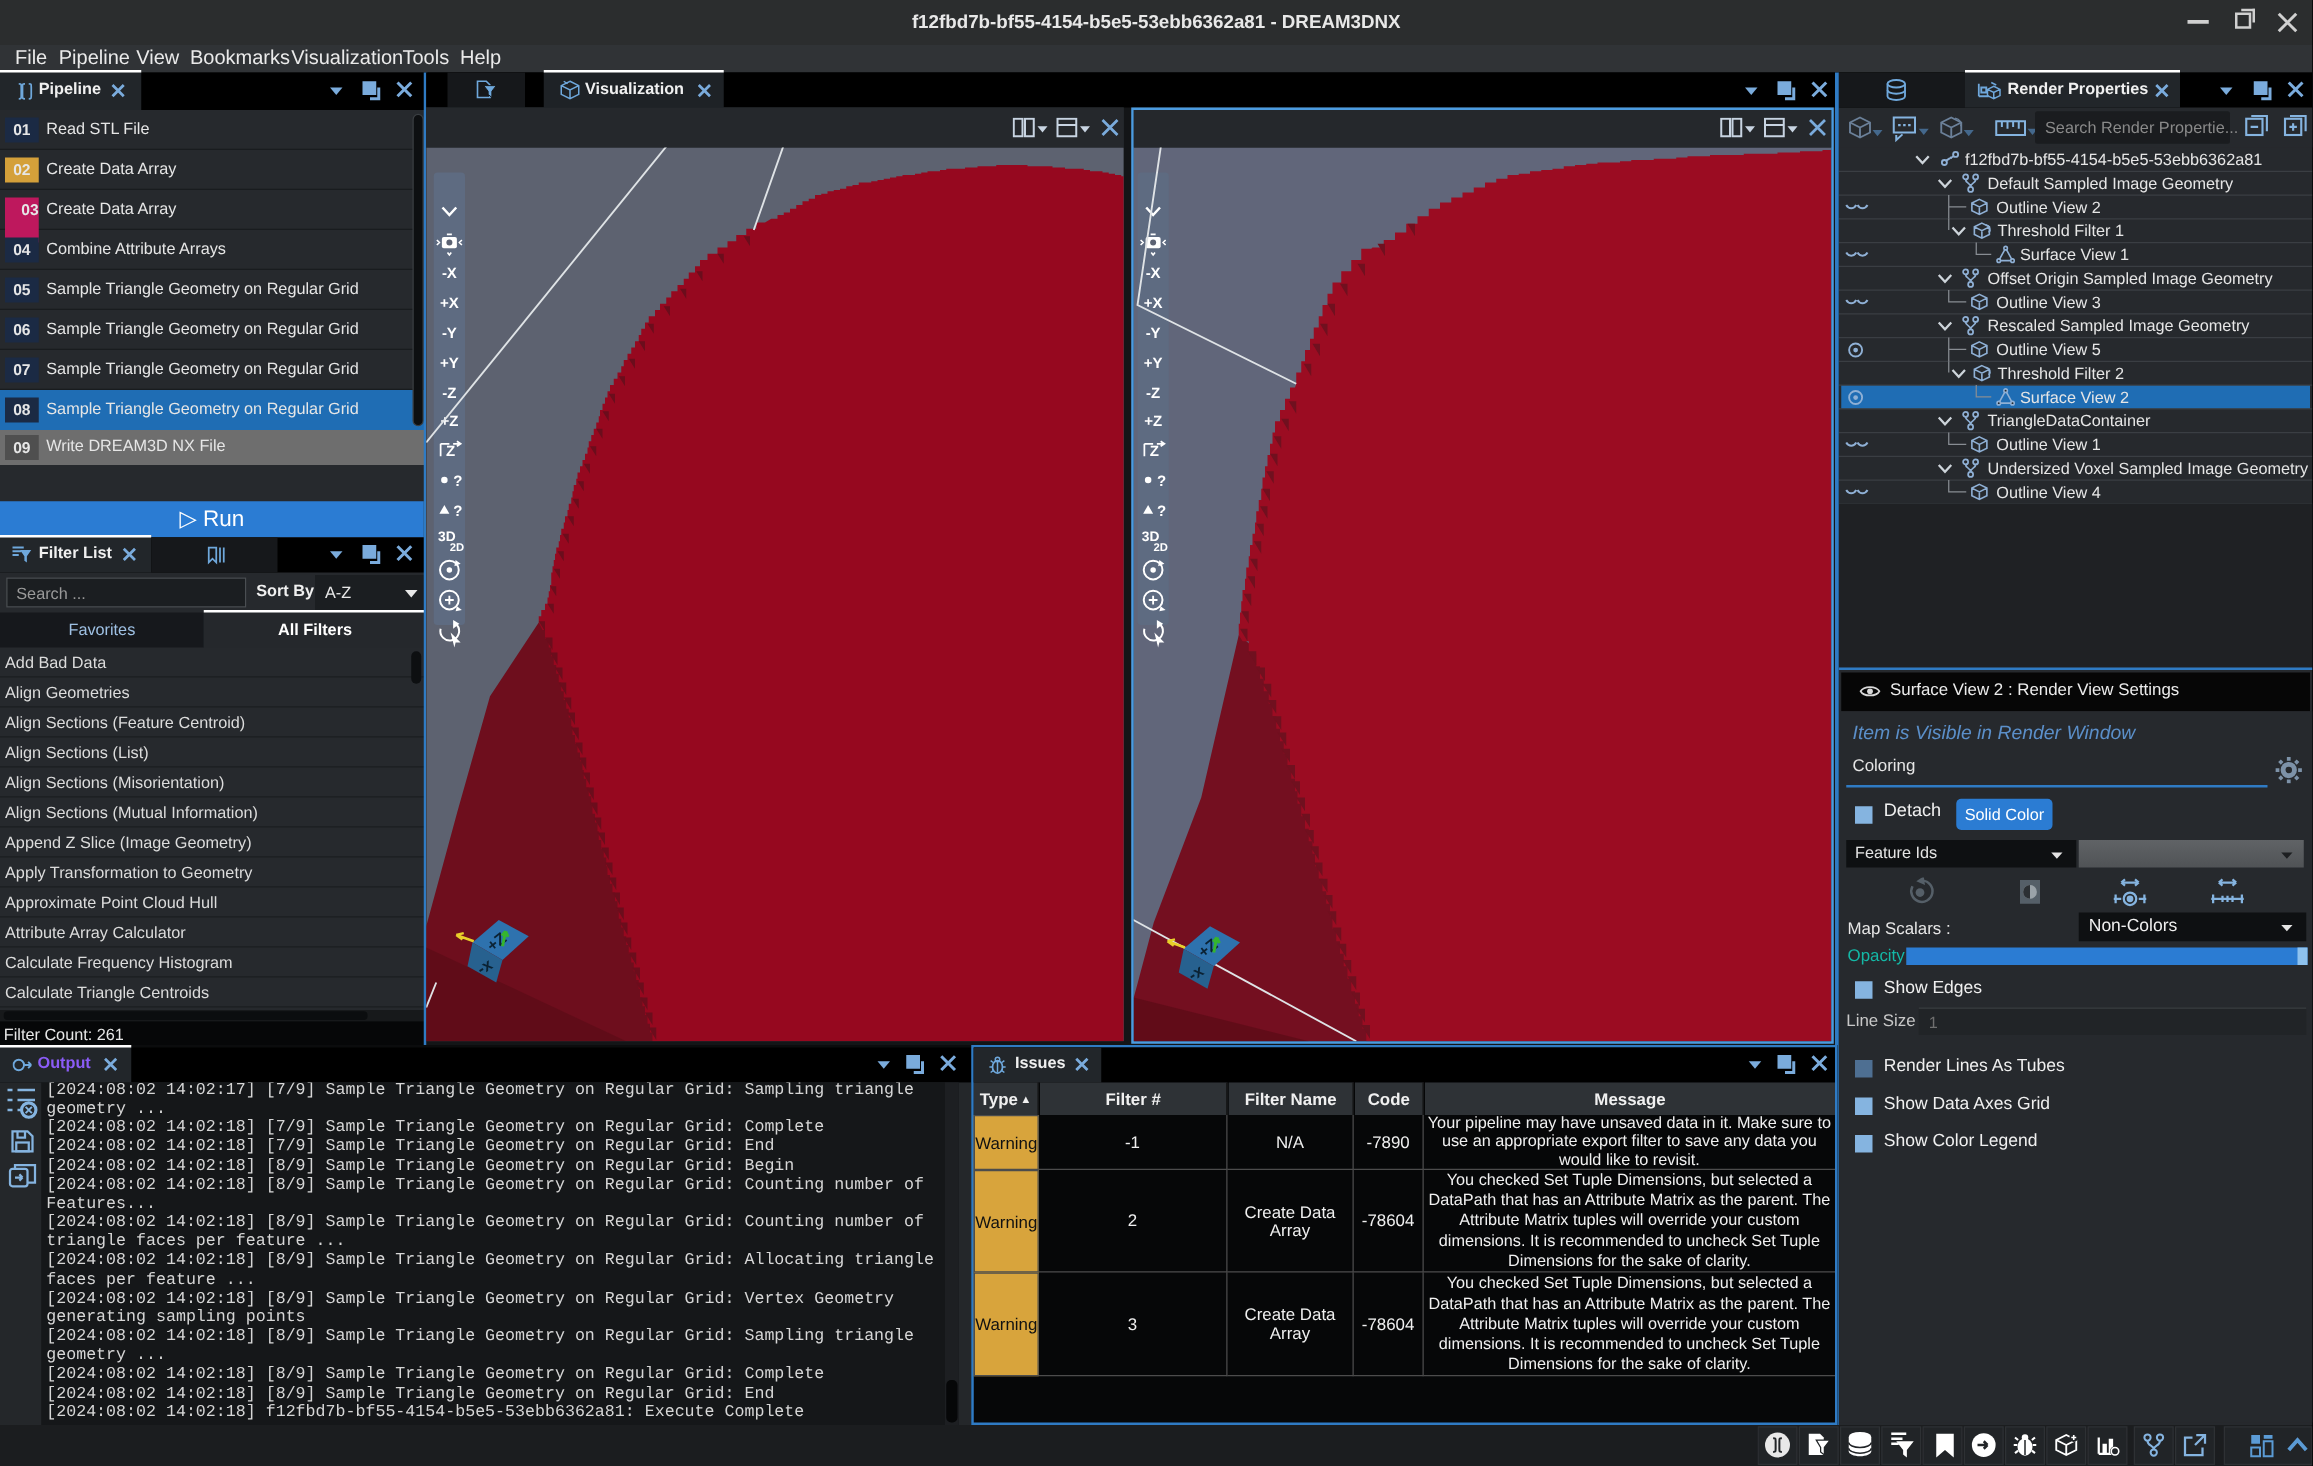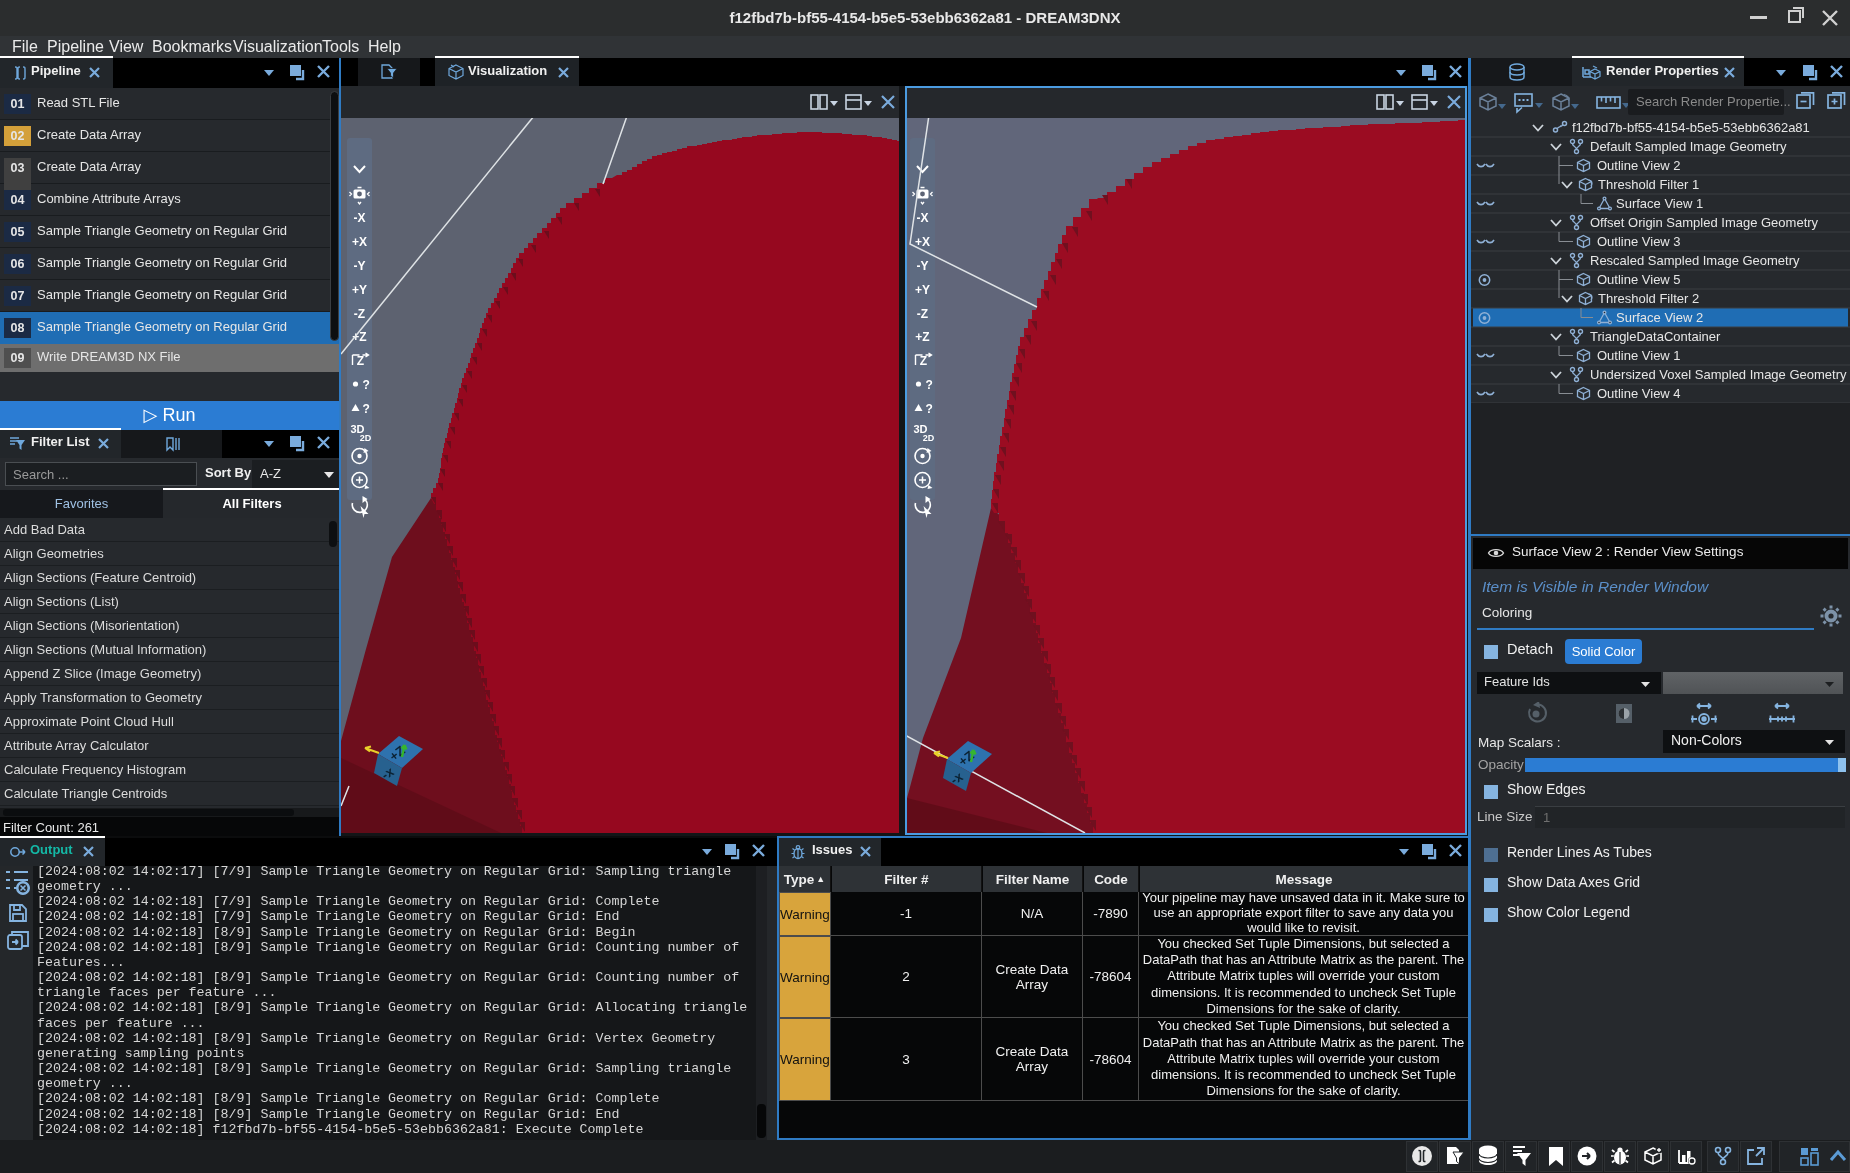--- a/index.html
+++ b/index.html
@@ -60,21 +60,21 @@
   <div class="abs" style="left:0;top:30px;width:341px;height:314px;background:#26292d;font-size:13px;" id="pipelinerows">
     <div class="abs" style="left:0;top:0;width:341px;height:32px;border-bottom:1px solid #191c1f;">
           <span class="abs" style="left:4px;top:6px;width:27px;height:20px;background:#1b2a44;text-align:center;line-height:20px;font-weight:bold;font-size:12.5px;">01</span>
           <span class="abs" style="left:37px;top:7px;">Read STL File</span>
         </div>
     <div class="abs" style="left:0;top:32px;width:341px;height:32px;border-bottom:1px solid #191c1f;">
           <span class="abs" style="left:4px;top:6px;width:27px;height:20px;background:#d4a03a;text-align:center;line-height:20px;font-weight:bold;font-size:12.5px;">02</span>
           <span class="abs" style="left:37px;top:7px;">Create Data Array</span>
         </div>
     <div class="abs" style="left:0;top:64px;width:341px;height:32px;border-bottom:1px solid #191c1f;">
-          <span class="abs" style="left:4px;top:6px;width:27px;height:36px;background:#404040;text-align:center;line-height:20px;font-weight:bold;font-size:12.5px;">03</span>
+          <span class="abs" style="left:4px;top:6px;width:27px;height:36px;background:#be185d;text-align:right;line-height:20px;font-weight:bold;font-size:12.5px;">03</span>
           <span class="abs" style="left:37px;top:7px;">Create Data Array</span>
         </div>
     <div class="abs" style="left:0;top:96px;width:341px;height:32px;border-bottom:1px solid #191c1f;">
           <span class="abs" style="left:4px;top:6px;width:27px;height:20px;background:#1b2a44;text-align:center;line-height:20px;font-weight:bold;font-size:12.5px;">04</span>
           <span class="abs" style="left:37px;top:7px;">Combine Attribute Arrays</span>
         </div>
     <div class="abs" style="left:0;top:128px;width:341px;height:32px;border-bottom:1px solid #191c1f;">
           <span class="abs" style="left:4px;top:6px;width:27px;height:20px;background:#1b2a44;text-align:center;line-height:20px;font-weight:bold;font-size:12.5px;">05</span>
           <span class="abs" style="left:37px;top:7px;">Sample Triangle Geometry on Regular Grid</span>
         </div>
@@ -548,21 +548,21 @@
             <path d="M0 17 H26 M1.5 13.5 V20.5 M24.5 13.5 V20.5 M9 14.5 V19.5 M13 14.5 V19.5 M17 14.5 V19.5"></path>
           </g>
     </svg>
     <span class="abs" style="left:7px;top:166px;font-size:13.5px;color:#e6e6e6;">Map Scalars :</span>
     <div class="abs" style="left:192px;top:161px;width:182px;height:23px;background:#0e1012;">
       <span class="abs" style="left:8px;top:2px;font-size:14px;color:#f0f0f0;">Non-Colors</span>
       <svg class="abs" style="left:160px;top:8px;" width="13" height="9">
             <path d="M2 2 L6.5 7 L11 2 Z" fill="#e4e4e4"></path>
           </svg>
     </div>
-    <span class="abs" style="left:7px;top:188px;font-size:13.5px;color:#a3a3a3;">Opacity</span>
+    <span class="abs" style="left:7px;top:188px;font-size:13.5px;color:#14b8a6;">Opacity</span>
     <div class="abs" style="left:54px;top:189px;width:321px;height:14px;background:#2b7cd3;"></div>
     <div class="abs" style="left:367px;top:189px;width:8px;height:14px;background:#8ec2ee;"></div>
     <div class="abs" style="left:13px;top:216px;width:14px;height:14px;background:#85b4e0;"></div>
     <span class="abs" style="left:36px;top:212px;font-size:14px;color:#f0f0f0;">Show Edges</span>
     <span class="abs" style="left:6px;top:240px;font-size:13.5px;color:#c8c8c8;">Line Size</span>
     <div class="abs" style="left:64px;top:237px;width:310px;height:22px;background:#212427;border-top:1px solid #3a3e42;">
       <span class="abs" style="left:8px;top:3px;font-size:13px;color:#6f6f6f;">1</span>
     </div>
     <div class="abs" style="left:13px;top:279px;width:14px;height:14px;background:#4e6f92;"></div>
     <span class="abs" style="left:36px;top:275px;font-size:14px;color:#f0f0f0;">Render Lines As Tubes</span>
@@ -576,21 +576,21 @@
 <div class="abs" style="left:1468px;top:58px;width:3px;height:1082px;background:#2f7bc4;"></div>
 
 <div class="abs" style="left:0;top:836px;width:1470px;height:304px;background:#0b0c0d;">
 
   <div class="abs" style="left:0;top:2px;width:777px;height:28px;background:#000;">
     <div class="abs" style="left:0;top:-2px;width:105px;height:30px;background:#22262a;border-top:2px solid #fff;">
       <svg class="abs" style="left:10px;top:7px;" width="17" height="14" viewBox="0 0 17 14">
             <circle cx="5" cy="7" r="4.2" stroke="#6fa8dc" stroke-width="1.5" fill="none"></circle>
             <path d="M9 7 H15 M15 7 L12.5 4.5 M15 7 L12.5 9.5" stroke="#6fa8dc" stroke-width="1.5" fill="none"></path>
           </svg>
-      <span class="abs" style="left:30px;top:4px;font-size:13px;font-weight:bold;color:#14b8a6;">Output</span>
+      <span class="abs" style="left:30px;top:4px;font-size:13px;font-weight:bold;color:#8b5cf6;">Output</span>
       <svg class="abs" style="left:82px;top:7px;" width="13" height="13">
             <path d="M2 2 L11 11 M11 2 L2 11" stroke="#7aabdc" stroke-width="2.2"></path>
           </svg>
     </div>
     <svg class="abs" style="left:700px;top:9px;" width="14" height="10">
           <path d="M2 2 L7 8 L12 2 Z" fill="#7aabdc"></path>
         </svg>
     <svg class="abs" style="left:723px;top:4px;" width="20" height="20">
           <rect x="2" y="2" width="11" height="11" fill="#7aabdc"></rect>
           <path d="M8 16 L15 16 L15 7" stroke="#7aabdc" stroke-width="2.4" fill="none"></path>

